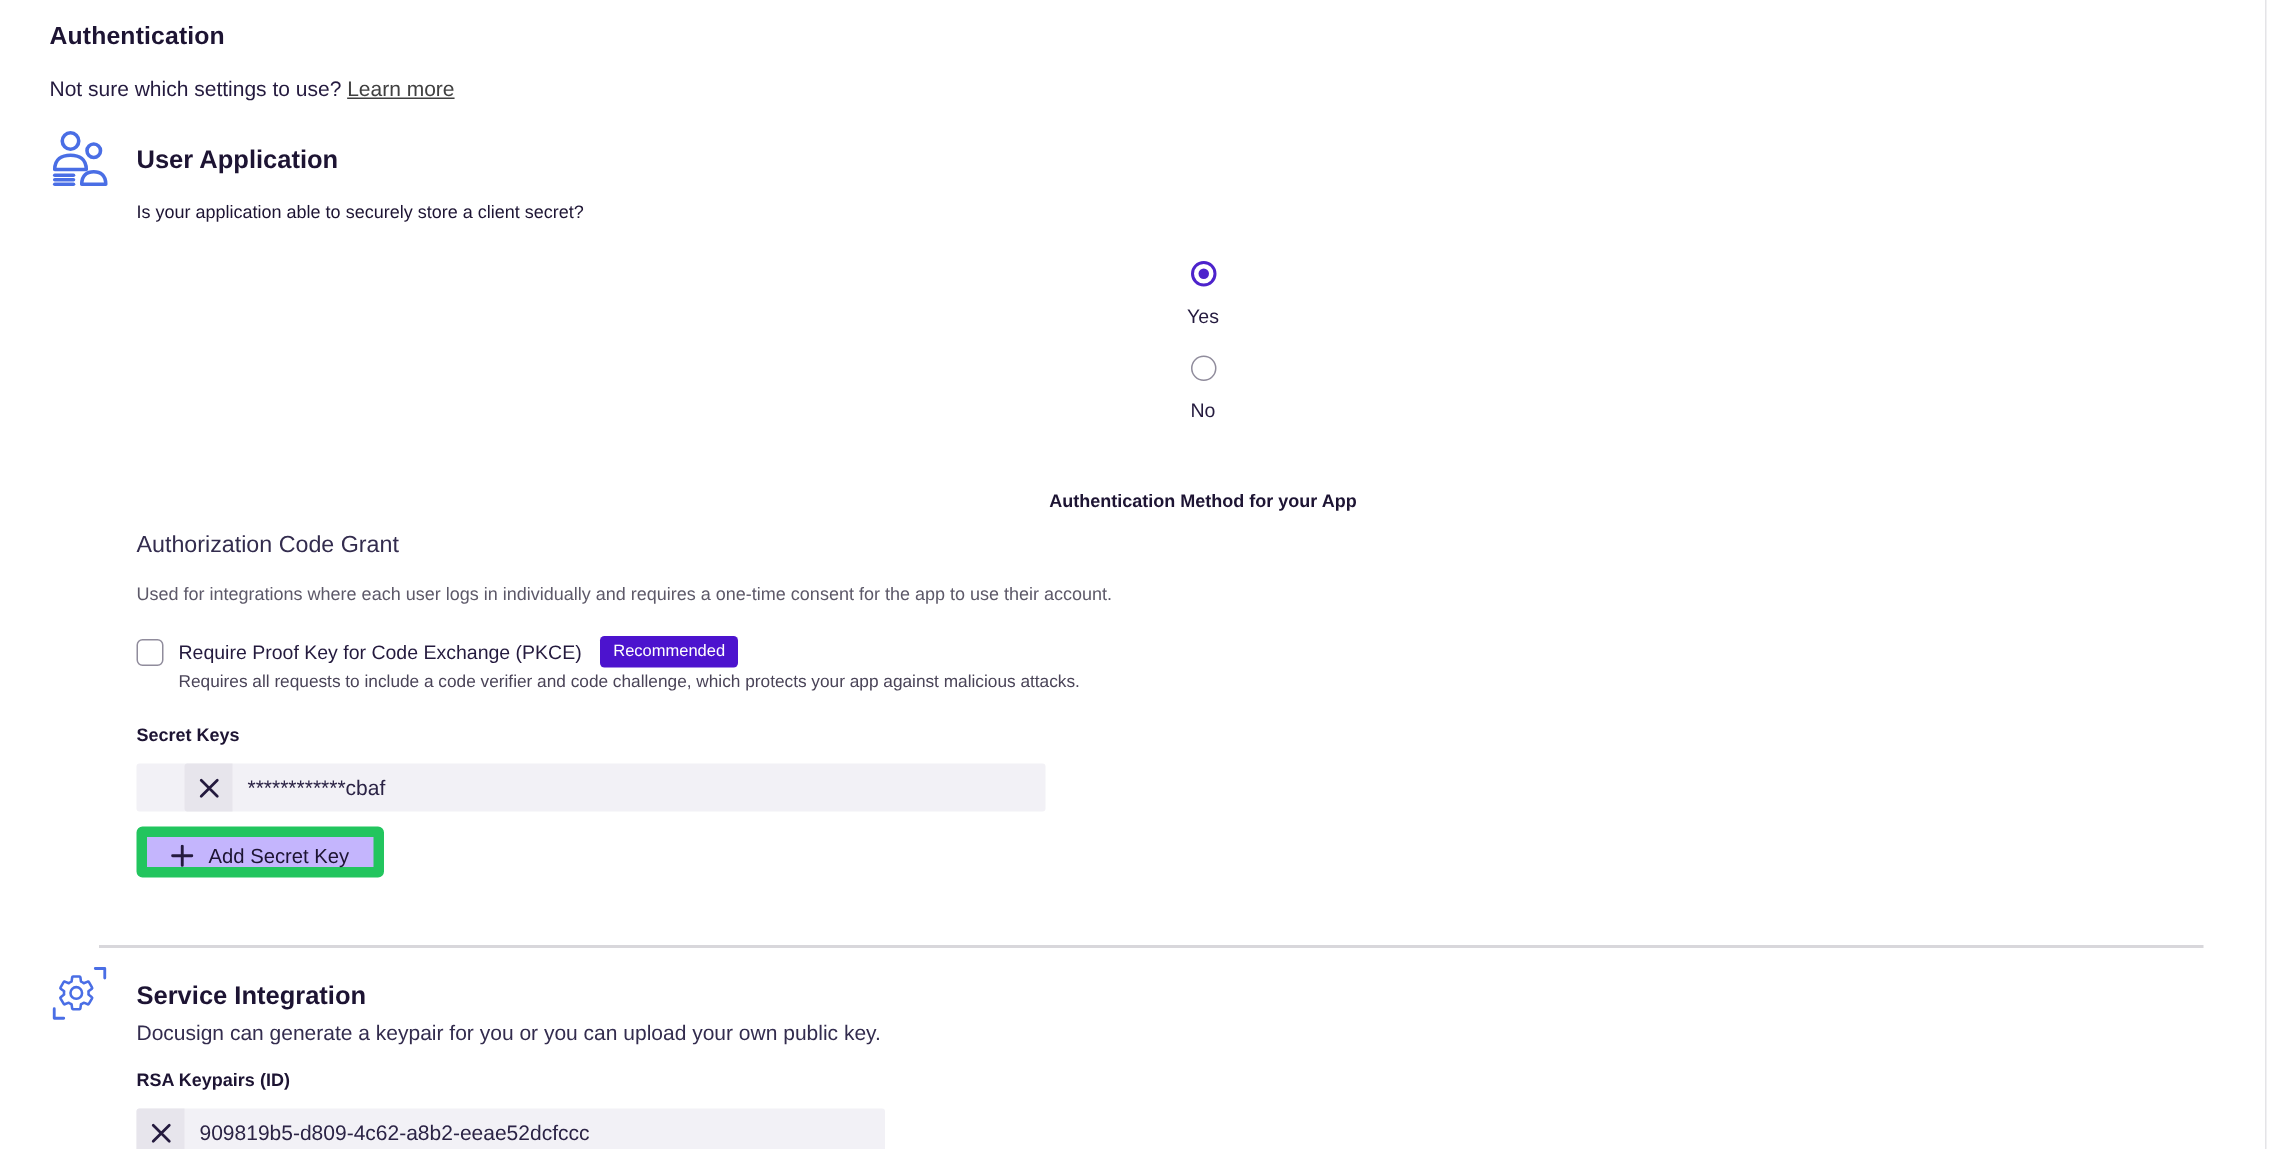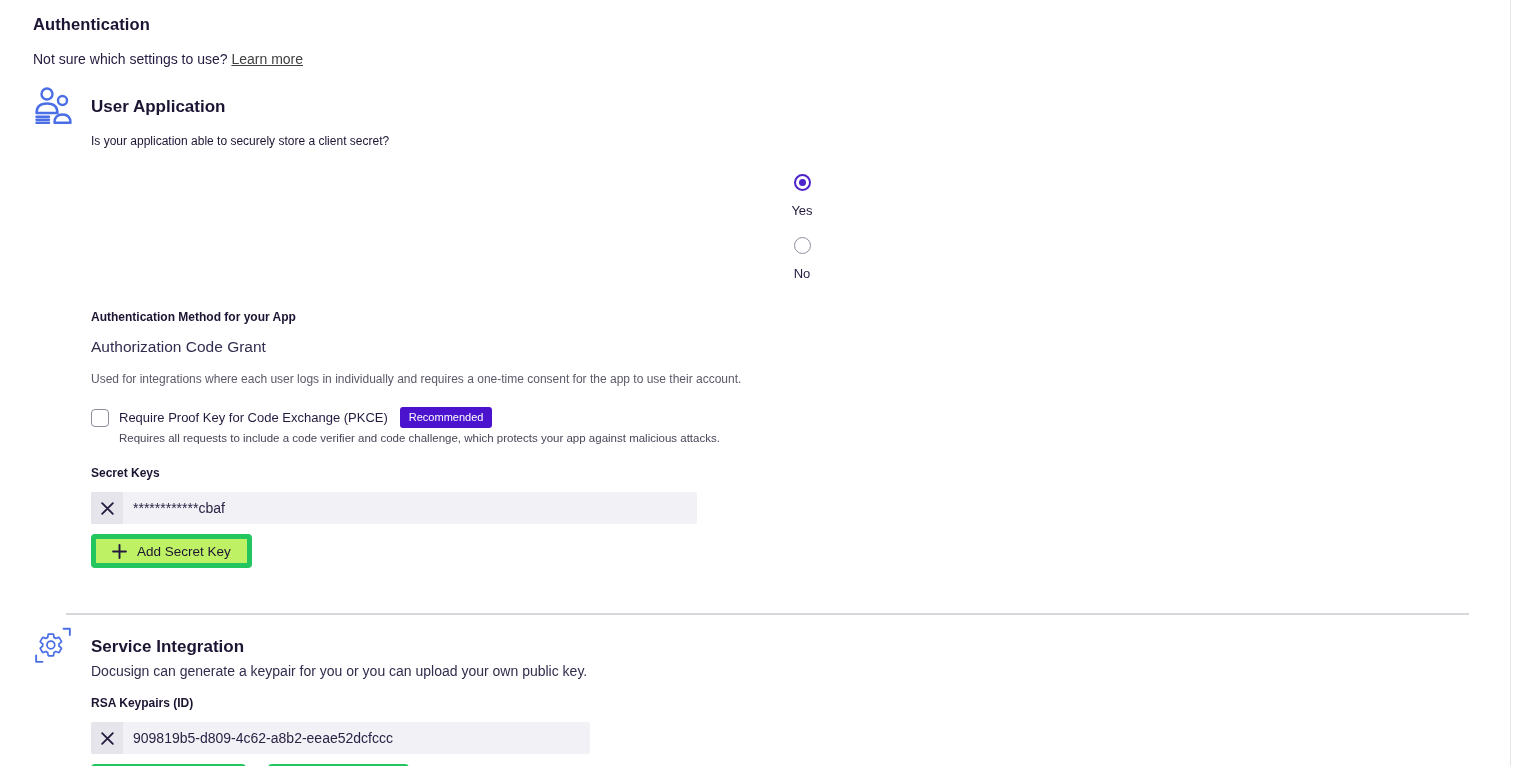--- a/index.html
+++ b/index.html
@@ -40,21 +40,21 @@
   .radio-row.second { margin-top: 19px; }
   .radio { width: 17px; height: 17px; border-radius: 50%; flex: none; position: relative; background: #fff; }
   .radio.checked { border: 2px solid #4d23cc; }
   .radio.checked::after {
     content: ""; position: absolute; left: 3px; top: 3px; right: 3px; bottom: 3px;
     background: #4d23cc; border-radius: 50%;
   }
   .radio.unchecked { border: 1.5px solid #908c9c; }
 
   .field-label { font-size: 12px; font-weight: bold; color: #1d1433; }
-  .auth-method-label { margin-top: 29px; }
+  .auth-method-label { margin-top: 46px; text-align: center; }
   .method-value { margin-top: 14px; font-size: 15.5px; color: #332c4e; }
   .method-desc { margin-top: 16px; font-size: 12px; color: #5d5969; }
 
   .pkce-row { display: flex; align-items: center; gap: 10px; margin-top: 21px; }
   .checkbox {
     width: 18px; height: 18px; flex: none;
     border: 1.5px solid #908c9c; border-radius: 4px; background: #fff; cursor: pointer;
   }
   .pkce-label { font-size: 13px; color: #241a3e; }
   .badge {
@@ -66,34 +66,34 @@
   .pkce-desc { margin: 4px 0 0 28px; font-size: 11.5px; color: #4a4458; }
 
   .secret-keys-label { margin-top: 22px; }
   .rsa-label { margin-top: 17px; }
 
   .key-row {
     display: flex; align-items: stretch;
     height: 32px; margin-top: 12px;
     background: #f2f1f6; border-radius: 2px;
   }
-  .key-row.secret { width: 606px; }
+  .key-row.secret { width: 606px; padding-left: 32px; }
   .key-row.rsa { width: 499px; }
   .key-remove {
     width: 32px; flex: none;
     background: #e7e5ec; border: none; border-radius: 2px 0 0 2px;
     display: flex; align-items: center; justify-content: center;
     cursor: pointer; padding: 0;
   }
   .key-value { display: flex; align-items: center; padding-left: 10px; font-size: 14px; color: #2b2345; }
 
   .btn {
-    display: inline-flex; align-items: center; gap: 10px;
+    display: inline-flex; align-items: flex-end; gap: 10px;
     height: 34px; padding: 0 16px;
-    background: #bef264; border: 5px solid #22c55e; border-radius: 4px;
+    background: #c4b5fd; border: 7px solid #22c55e; border-radius: 4px;
     font-family: inherit; font-size: 13.5px; color: #1d1433;
     cursor: pointer;
   }
   .btn-row { margin-top: 10px; display: flex; gap: 22px; }
   .add-secret-btn { margin-top: 10px; }
 
   .divider {
     border: none; border-top: 2px solid #d8d7db;
     margin: 45px 44px 0 33px;
   }

